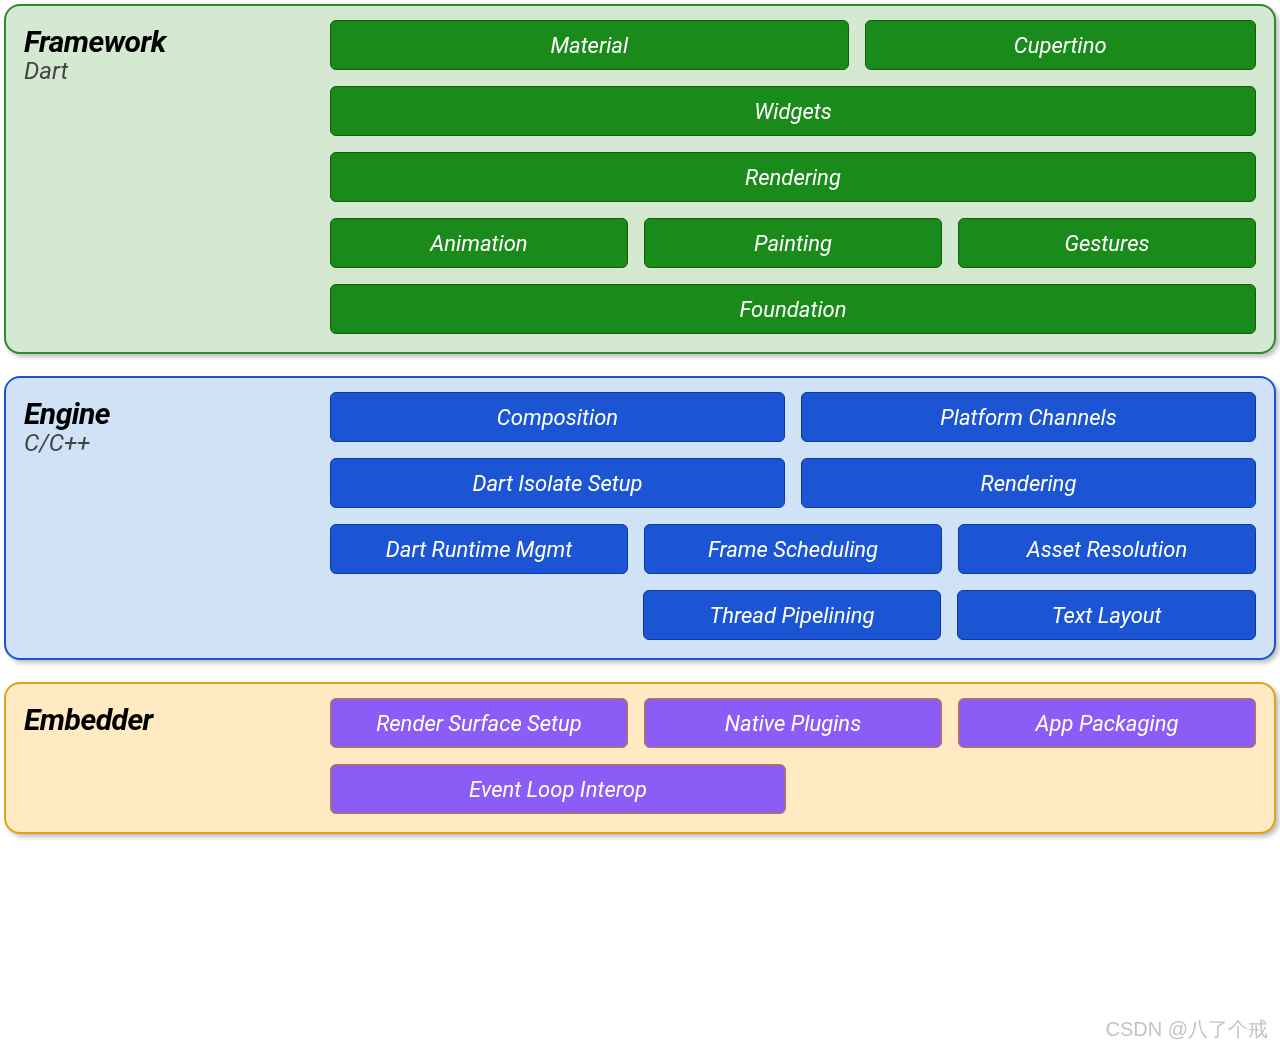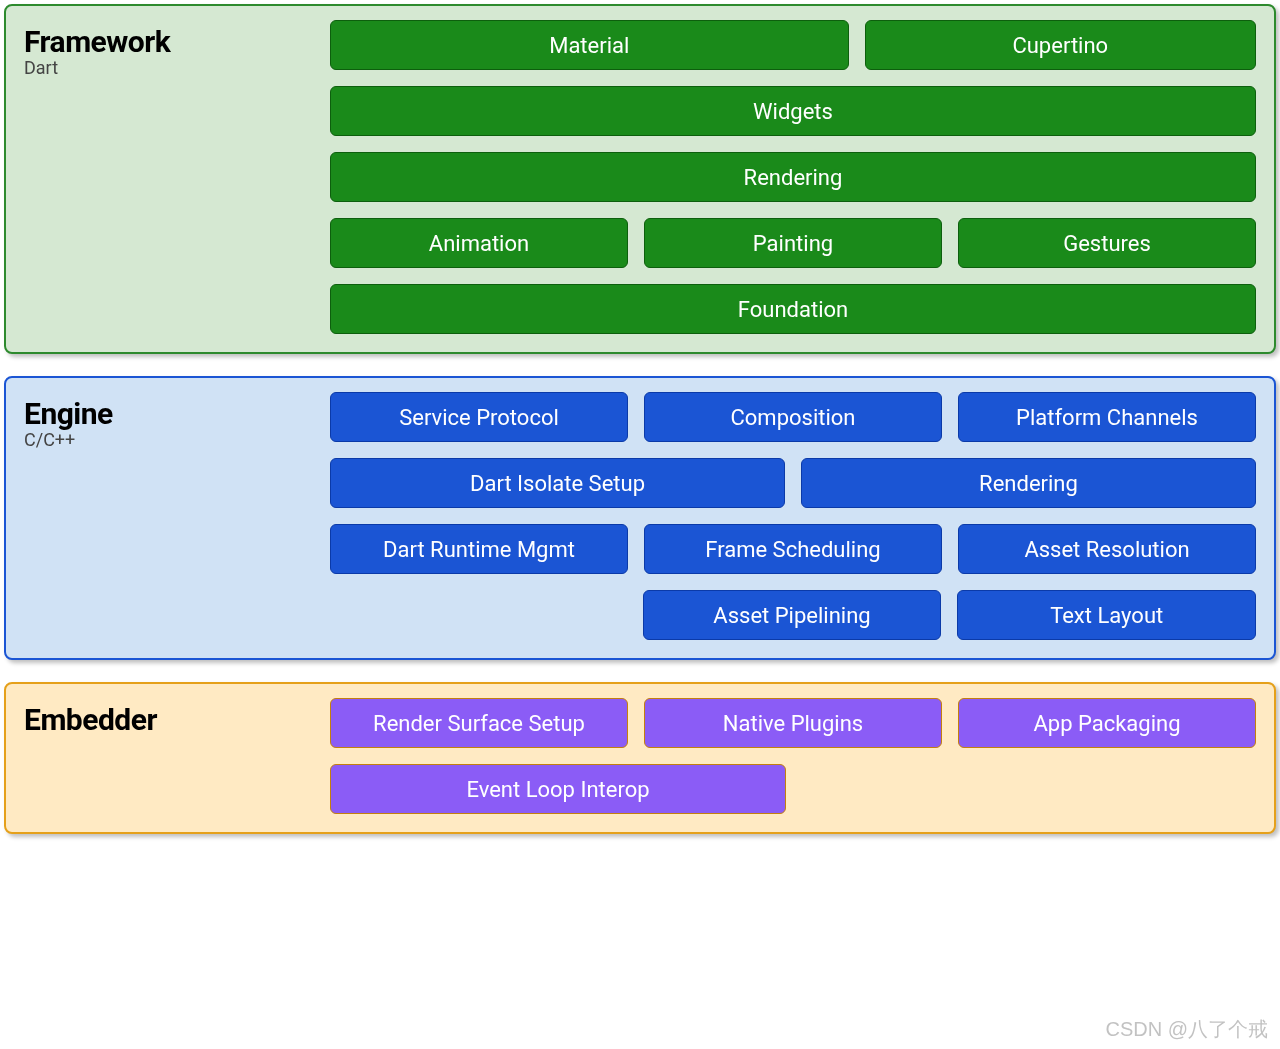--- a/index.html
+++ b/index.html
@@ -7,26 +7,27 @@
       margin: 0;
       padding: 0;
     }
     body {
       font-family: -apple-system, BlinkMacSystemFont, "Segoe UI", Roboto, Helvetica, Arial, sans-serif;
       background: #ffffff;
       padding: 4px;
       width: 1280px;
     }
     .layer {
-      border-radius: 8px;
+      border-radius: 16px;
       padding: 14px 18px 18px 18px;
       margin-bottom: 22px;
       display: flex;
       gap: 36px;
       box-shadow: 3px 3px 4px rgba(0,0,0,0.25);
+      font-style: italic;
     }
     .layer-framework {
       background: #d5e8d2;
       border: 2px solid #2d8a2d;
     }
     .layer-engine {
       background: #d0e2f5;
       border: 2px solid #1b55d4;
     }
     .layer-embedder {
@@ -39,21 +40,21 @@
       flex-shrink: 0;
       padding-top: 4px;
     }
     .layer-title {
       font-size: 30px;
       font-weight: 700;
       color: #000;
       letter-spacing: -0.5px;
     }
     .layer-subtitle {
-      font-size: 18px;
+      font-size: 24px;
       font-weight: 400;
       color: #444;
       margin-top: -2px;
     }
     .layer-content {
       flex: 1;
       display: flex;
       flex-direction: column;
       gap: 16px;
     }
@@ -131,36 +132,35 @@
   </div>
 </div>
 
 <div class="layer layer-engine">
   <div class="layer-header">
     <div class="layer-title">Engine</div>
     <div class="layer-subtitle">C/C++</div>
   </div>
   <div class="layer-content">
     <div class="row">
-      <div class="cell">Service Protocol</div>
       <div class="cell">Composition</div>
       <div class="cell">Platform Channels</div>
     </div>
     <div class="row">
       <div class="cell">Dart Isolate Setup</div>
       <div class="cell">Rendering</div>
     </div>
     <div class="row">
       <div class="cell">Dart Runtime Mgmt</div>
       <div class="cell">Frame Scheduling</div>
       <div class="cell">Asset Resolution</div>
     </div>
     <div class="row">
       <div class="cell cell-empty"></div>
-      <div class="cell">Asset Pipelining</div>
+      <div class="cell">Thread Pipelining</div>
       <div class="cell">Text Layout</div>
     </div>
   </div>
 </div>
 
 <div class="layer layer-embedder">
   <div class="layer-header">
     <div class="layer-title">Embedder</div>
   </div>
   <div class="layer-content">

